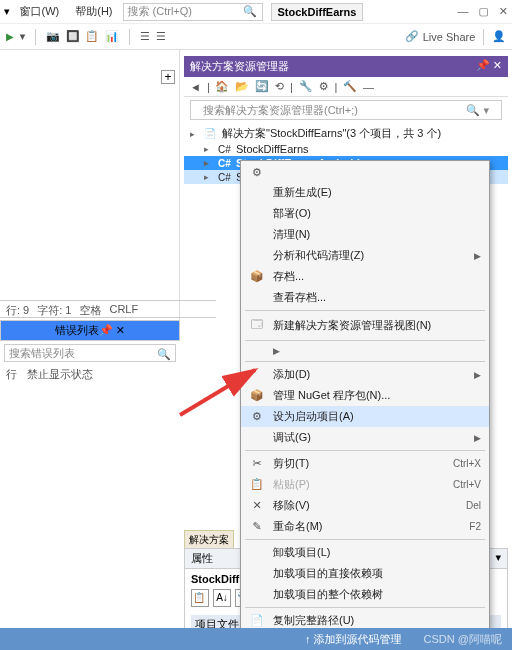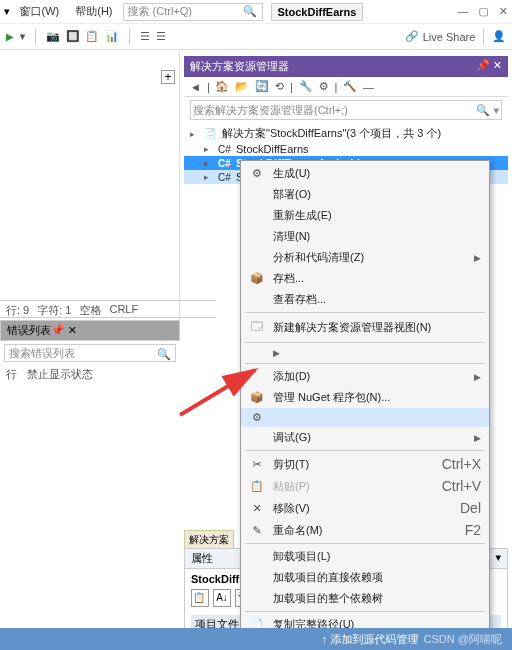--- a/index.html
+++ b/index.html
@@ -20,64 +20,64 @@
 
 
 .editor-area { position: absolute; top: 50px; left: 0; width: 180px; height: 270px; border-right: 1px solid #ddd; }
 .plus-btn { position: absolute; right: 4px; top: 20px; border: 1px solid #999; width: 14px; height: 14px; text-align: center; line-height: 12px; font-size: 12px; }
 
 
 .status-strip { position: absolute; top: 300px; left: 0; width: 216px; height: 18px; border-top: 1px solid #ccc; border-bottom: 1px solid #ccc; font-size: 10px; color: #555; padding: 2px 6px; display: flex; gap: 8px; }
 
 
 .err-panel { position: absolute; top: 320px; left: 0; width: 180px; }
-.err-head { background: #a3a3a3; border: 1px solid #ccc; padding: 2px 6px; display: flex; justify-content: flex-start; align-items: center; font-size: 10px; }
+.err-head { background: #3b82f6; border: 1px solid #ccc; padding: 2px 6px; display: flex; justify-content: center; align-items: center; font-size: 10px; }
 .err-tools { display: flex; align-items: center; gap: 4px; padding: 3px 4px; }
 .err-search { border: 1px solid #ccc; height: 18px; flex: 1; padding: 0 4px; display: flex; justify-content: space-between; align-items: flex-end; color: #888; }
 .err-row { display: flex; padding: 2px 6px; color: #555; gap: 10px; }
 
 
 .sln-panel { position: absolute; top: 56px; left: 184px; width: 324px; }
 .sln-title { background: #6a4ea0; color: #fff; padding: 3px 6px; display: flex; justify-content: space-between; align-items: flex-start; font-size: 11px; }
 .sln-tools { display: flex; align-items: center; gap: 6px; padding: 3px 6px; color: #555; border-bottom: 1px solid #ddd; }
-.sln-search { margin: 3px 6px; border: 1px solid #ccc; height: 20px; padding: 2px 2px; display: flex; justify-content: space-between; align-items: center; color: #888; }
+.sln-search { margin: 3px 6px; border: 1px solid #ccc; height: 20px; padding: 2px 12px; display: flex; justify-content: space-between; align-items: center; color: #888; }
 .tree { padding: 2px 0; }
 .tree-row { display: flex; align-items: center; padding: 1px 6px; gap: 4px; color: #222; }
 .tree-row .exp { width: 10px; color: #666; font-size: 9px; }
 .tree-row .ico { width: 14px; font-size: 10px; }
 .tree-row.sel { background: #3399ff; color: #fff; font-weight: bold; }
 .tree-row.hl { background: #cce5ff; }
 .indent1 { padding-left: 20px; }
 
 
 .ctx { position: absolute; top: 160px; left: 240px; width: 250px; background: #f5f5f5; border: 1px solid #999; box-shadow: 2px 2px 6px rgba(0,0,0,.3); padding: 2px 0; }
 .ctx-item { display: flex; align-items: center; padding: 3px 8px; gap: 8px; color: #222; }
 .ctx-item:hover, .ctx-item.hot { background: #d6e8ff; }
 .ctx-ico { width: 16px; text-align: center; color: #555; font-size: 11px; }
 .ctx-label { flex: 1; }
-.ctx-short { color: #666; font-size: 14px; }
+.ctx-short { color: #666; font-size: 10px; }
 .ctx-arr { color: #666; font-size: 9px; }
 .ctx-sep { height: 1px; background: #ccc; margin: 2px 4px; }
 .disabled { color: #aaa; }
 
 
 .arrow { position: absolute; top: 360px; left: 175px; pointer-events: none; }
 
 
 .sln-tab { position: absolute; top: 530px; left: 184px; width: 50px; background: #f0e8d8; border: 1px solid #cc9; padding: 2px 4px; font-size: 10px; }
 .prop-panel { position: absolute; top: 548px; left: 184px; width: 324px; }
 .prop-head { background: #eef2f7; border: 1px solid #ccc; padding: 2px 6px; font-size: 10px; display: flex; justify-content: space-between; }
 .prop-body { border: 1px solid #ccc; border-top: none; padding: 4px 6px; font-size: 10px; }
 .prop-tool { display: flex; gap: 4px; padding: 4px 0; }
 .prop-ico { border: 1px solid #999; width: 18px; height: 18px; text-align: center; line-height: 16px; font-size: 10px; }
 .prop-cat { background: #e3eaf3; padding: 2px 4px; margin-top: 4px; }
 .prop-desc { padding: 4px 2px; color: #555; }
 
 
-.footer { position: absolute; bottom: 0; left: 0; width: 512px; height: 22px; background: #6192c9; color: #fff; display: flex; align-items: center; justify-content: flex-end; padding: 0 10px; gap: 5px; font-size: 11px; }
+.footer { position: absolute; bottom: 0; left: 0; width: 512px; height: 22px; background: #6192c9; color: #fff; display: flex; align-items: center; justify-content: flex-end; padding: 0 10px; gap: 22px; font-size: 11px; }
 
 svg { display: block; }
 </style>
 </head>
 <body>
 
 <div class="toprow">
   <span>▾</span>
   <span class="menu-item">窗口(W)</span>
   <span class="menu-item">帮助(H)</span>
@@ -201,29 +201,28 @@
       <span class="prop-ico">🔧</span>
     </div>
     <div class="prop-cat">项目文件</div>
     <div class="prop-desc">包含有关项目的</div>
   </div>
 </div>
 
 <div class="ctx" id="ctx">
     <div class="ctx-item">
       <span class="ctx-ico">⚙</span>
-      <span class="ctx-label">生成(U)</span>
+    </div>
+    <div class="ctx-item">
+      <span class="ctx-ico"></span>
+      <span class="ctx-label">重新生成(E)</span>
     </div>
     <div class="ctx-item">
       <span class="ctx-ico"></span>
       <span class="ctx-label">部署(O)</span>
-    </div>
-    <div class="ctx-item">
-      <span class="ctx-ico"></span>
-      <span class="ctx-label">重新生成(E)</span>
     </div>
     <div class="ctx-item">
       <span class="ctx-ico"></span>
       <span class="ctx-label">清理(N)</span>
     </div>
     <div class="ctx-item">
       <span class="ctx-ico"></span>
       <span class="ctx-label">分析和代码清理(Z)</span>
       <span class="ctx-arr">▶</span>
     </div>
@@ -250,20 +249,21 @@
       <span class="ctx-ico"></span>
       <span class="ctx-label">添加(D)</span>
       <span class="ctx-arr">▶</span>
     </div>
     <div class="ctx-item">
       <span class="ctx-ico">📦</span>
       <span class="ctx-label">管理 NuGet 程序包(N)...</span>
     </div>
     <div class="ctx-item hot">
       <span class="ctx-ico">⚙</span>
+      <span class="ctx-label">设为启动项目(A)</span>
     </div>
     <div class="ctx-item">
       <span class="ctx-ico"></span>
       <span class="ctx-label">调试(G)</span>
       <span class="ctx-arr">▶</span>
     </div>
     <div class="ctx-sep"></div>
     <div class="ctx-item">
       <span class="ctx-ico">✂</span>
       <span class="ctx-label">剪切(T)</span>

